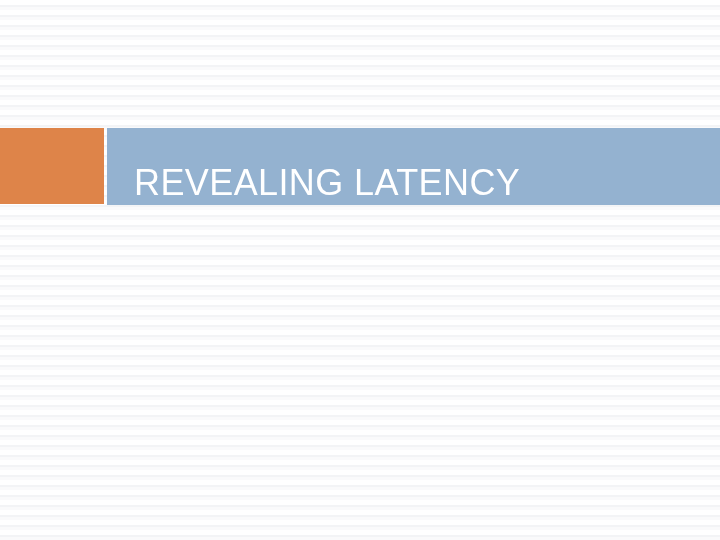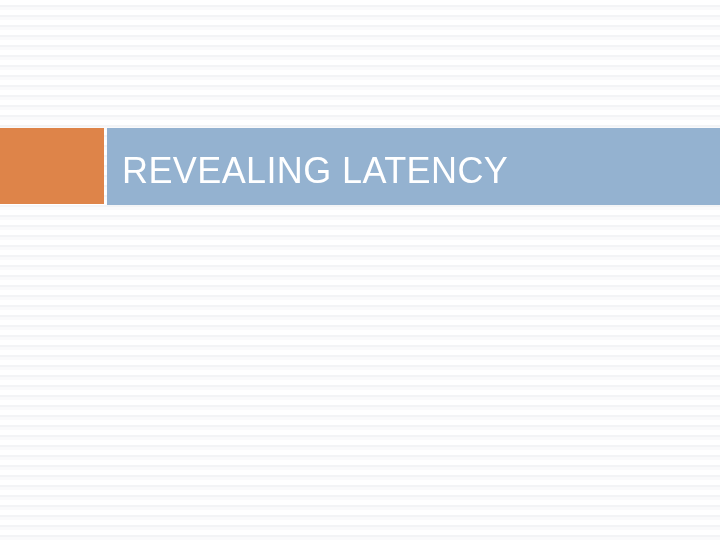--- a/index.html
+++ b/index.html
@@ -72,21 +72,21 @@
     left: 11px;
     top: 0;
     height: 77px;
     line-height: 77px;
     color: #ffffff;
     font-family: "Liberation Sans", sans-serif;
     font-size: 36px;
     font-weight: normal;
     letter-spacing: 0.4px;
     white-space: nowrap;
-    margin: 4px;
+    margin: 16px;
   }
 
   #slide-body {
     position: absolute;
     left: 0;
     top: 205px;
     width: 720px;
     height: 335px;
   }
 </style>

